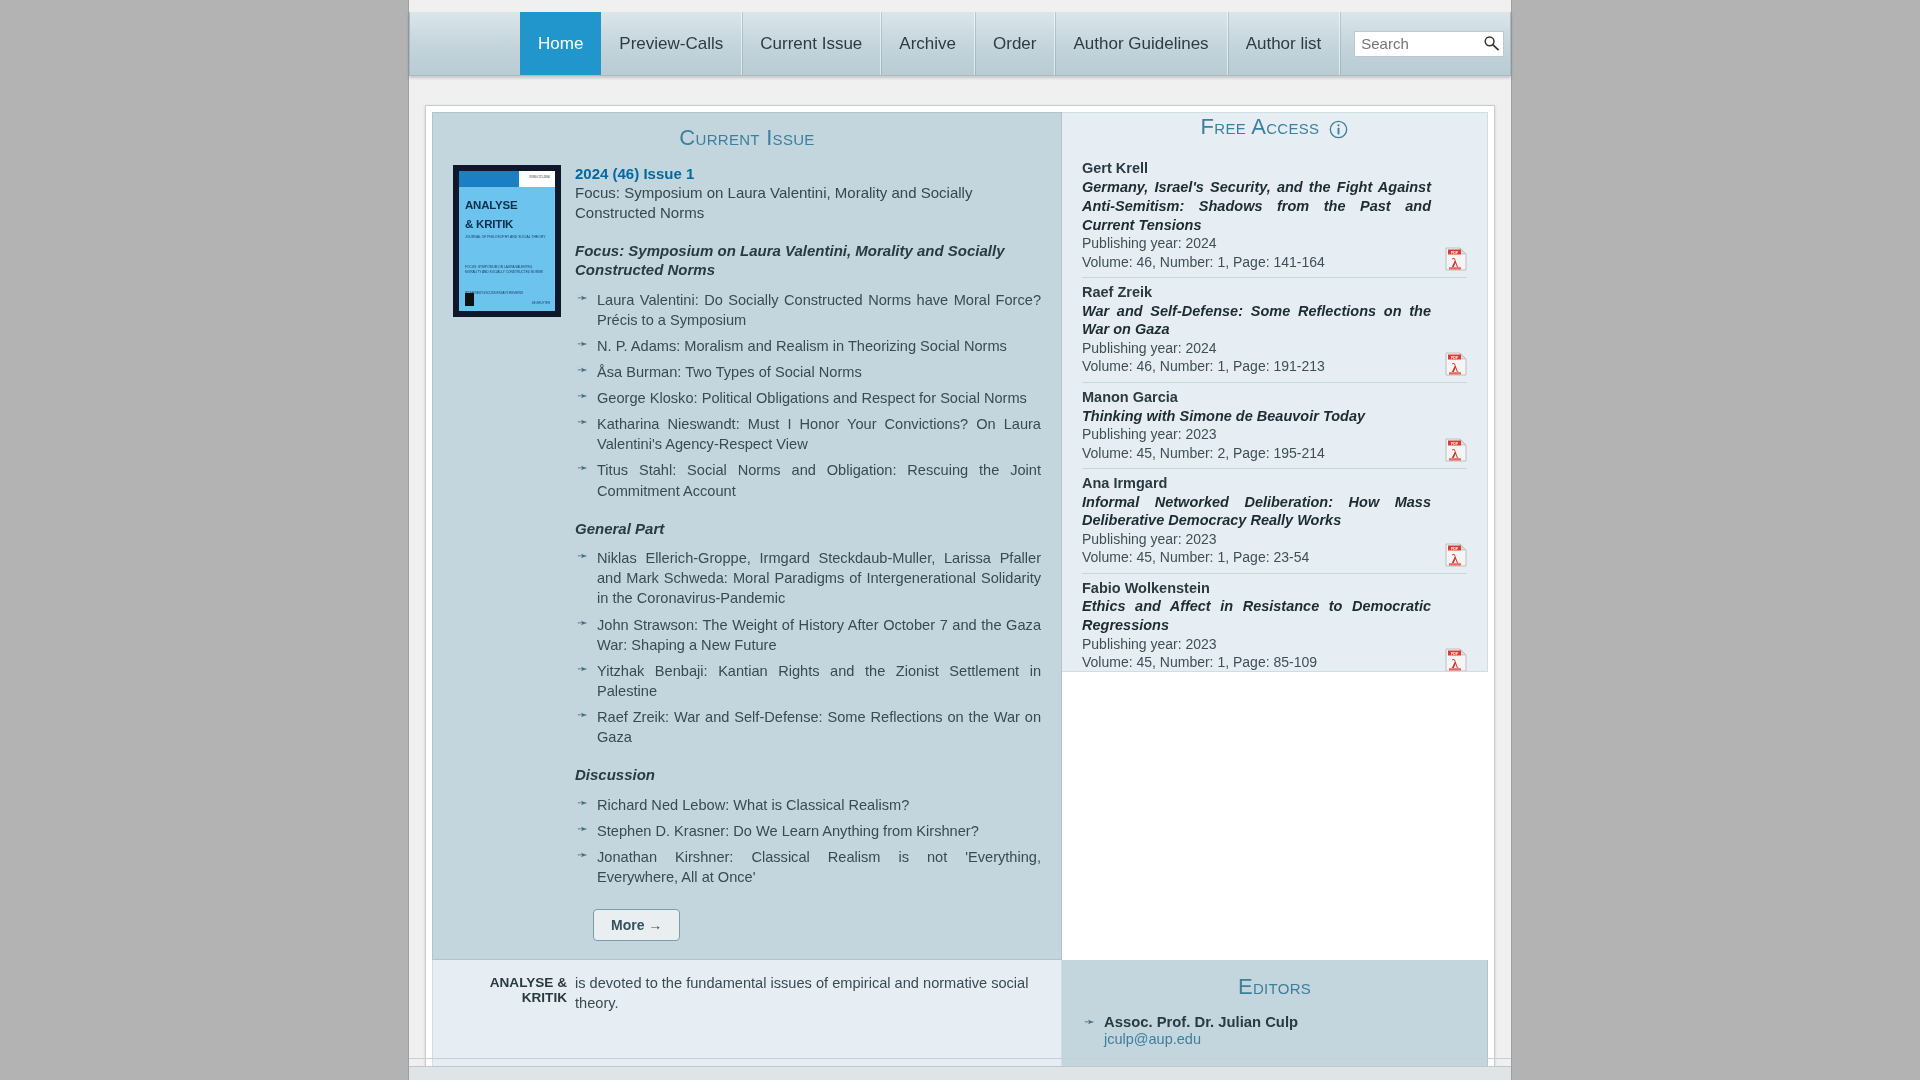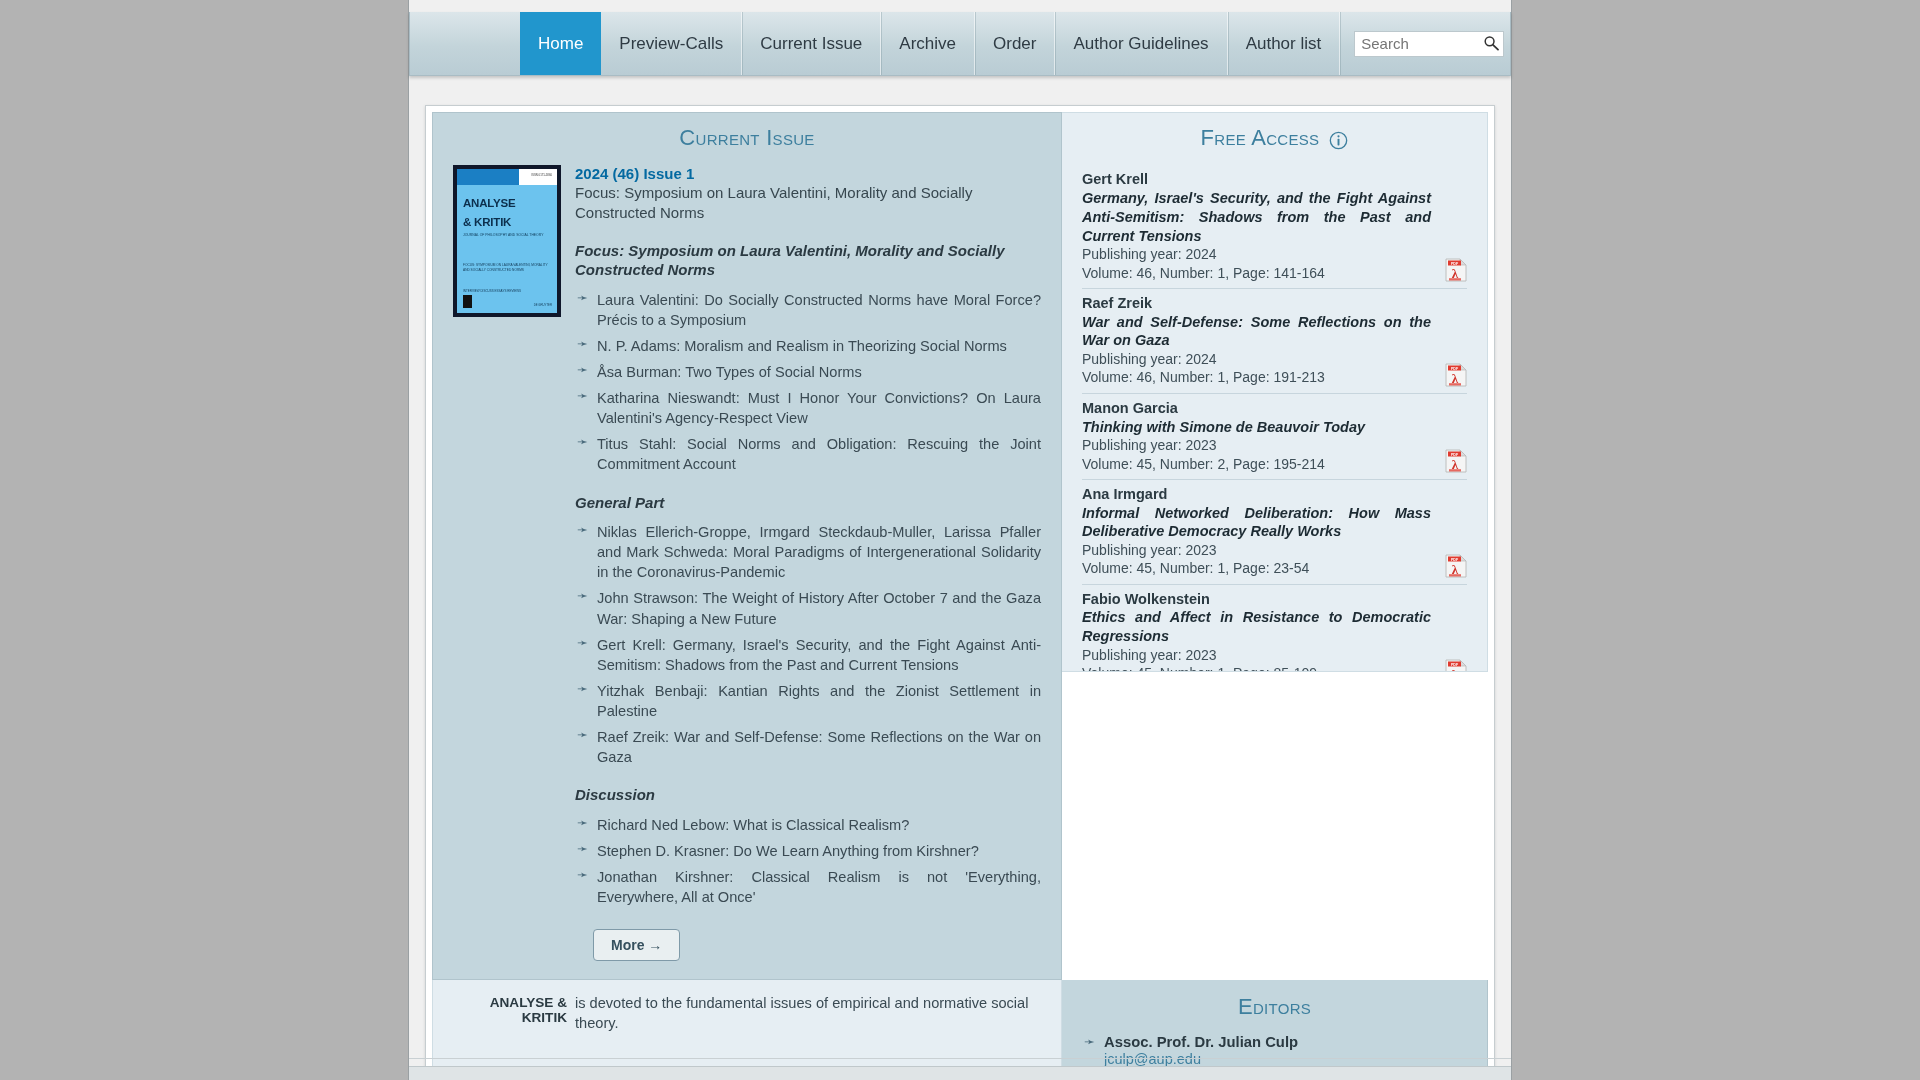--- a/index.html
+++ b/index.html
@@ -96,21 +96,21 @@
     width: 630px;
     background: #c3d6dd;
     border: 1px solid #b0c4cc;
     padding: 12px 20px 18px 20px;
   }
   .panel-right {
     flex: 1;
     background: #e6eef3;
     border: 1px solid #cfdde4;
     border-left: none;
-    padding: 12px 20px 10px 20px;
+    padding: 1px 20px 10px 20px;
     position: relative;
     overflow: hidden;
     max-height: 560px;
   }
   .panel-left-b {
     width: 630px;
     background: #e6eef3;
     border: 1px solid #cfdde4;
     border-top: none;
     padding: 14px 20px 22px 20px;
@@ -141,21 +141,21 @@
     margin-left: 10px;
     width: 19px; height: 19px;
   }
 
   
   .ci-body { display: flex; gap: 14px; }
   .cover {
     width: 108px; height: 152px;
     flex-shrink: 0;
     background: #a3a3a3;
-    border: 4px solid #0f172a;
+    border: 6px solid #0f172a;
     position: relative;
     overflow: hidden;
   }
   .cover-top-l {
     position: absolute; left: 0; top: 0;
     width: 62%; height: 16px; background: #1b7fc4;
   }
   .cover-top-r {
     position: absolute; right: 0; top: 0;
     width: 38%; height: 16px; background: #ffffff;
@@ -360,28 +360,28 @@
 
           <div class="ci-text">
             <div class="issue-no">2024 (46) Issue 1</div>
             <div class="issue-focus">Focus: Symposium on Laura Valentini, Morality and Socially Constructed Norms</div>
             <div id="ci-sections">
                 <div class="blockhead">Focus: Symposium on Laura Valentini, Morality and Socially Constructed Norms</div>
                 <ul class="arrows">
                   <li>Laura Valentini: Do Socially Constructed Norms have Moral Force? Précis to a Symposium</li>
                   <li>N. P. Adams: Moralism and Realism in Theorizing Social Norms</li>
                   <li>Åsa Burman: Two Types of Social Norms</li>
+                  <li>George Klosko: Political Obligations and Respect for Social Norms</li>
                   <li>Katharina Nieswandt: Must I Honor Your Convictions? On Laura Valentini's Agency-Respect View</li>
                   <li>Titus Stahl: Social Norms and Obligation: Rescuing the Joint Commitment Account</li>
                 </ul>
                 <div class="blockhead">General Part</div>
                 <ul class="arrows">
                   <li>Niklas Ellerich-Groppe, Irmgard Steckdaub-Muller, Larissa Pfaller and Mark Schweda: Moral Paradigms of Intergenerational Solidarity in the Coronavirus-Pandemic</li>
                   <li>John Strawson: The Weight of History After October 7 and the Gaza War: Shaping a New Future</li>
-                  <li>Gert Krell: Germany, Israel's Security, and the Fight Against Anti-Semitism: Shadows from the Past and Current Tensions</li>
                   <li>Yitzhak Benbaji: Kantian Rights and the Zionist Settlement in Palestine</li>
                   <li>Raef Zreik: War and Self-Defense: Some Reflections on the War on Gaza</li>
                 </ul>
                 <div class="blockhead">Discussion</div>
                 <ul class="arrows">
                   <li>Richard Ned Lebow: What is Classical Realism?</li>
                   <li>Stephen D. Krasner: Do We Learn Anything from Kirshner?</li>
                   <li>Jonathan Kirshner: Classical Realism is not 'Everything, Everywhere, All at Once'</li>
                 </ul>
               </div>

